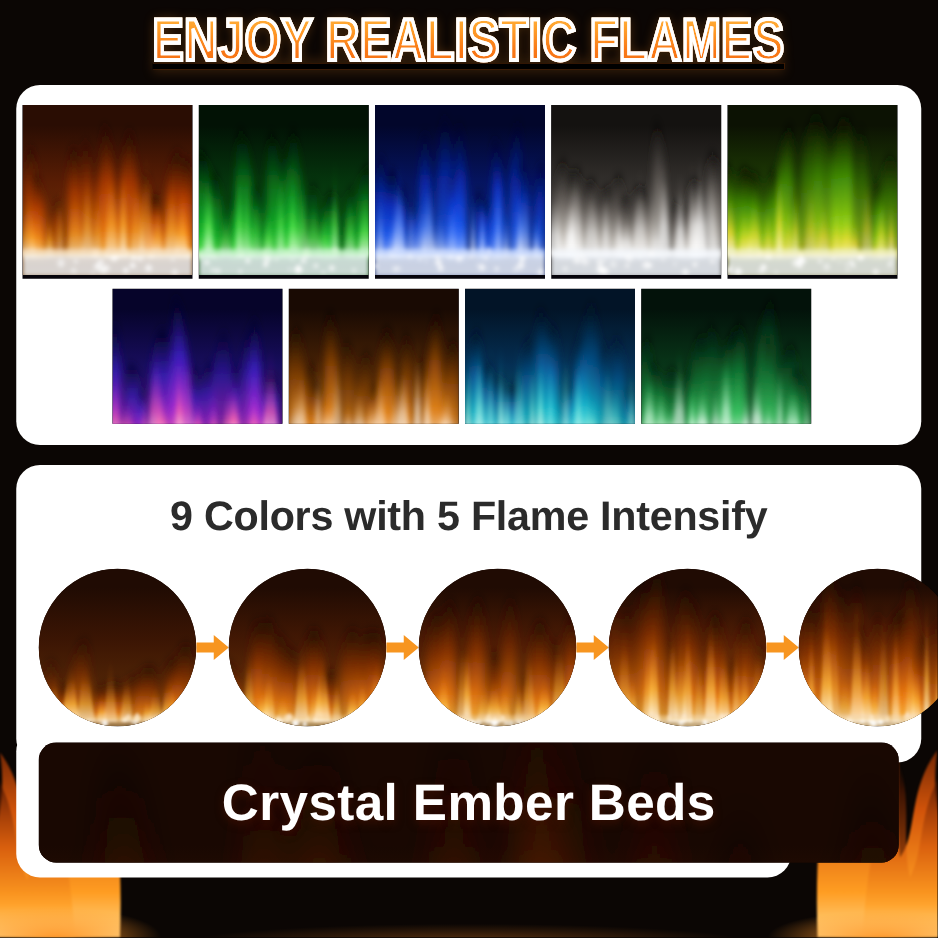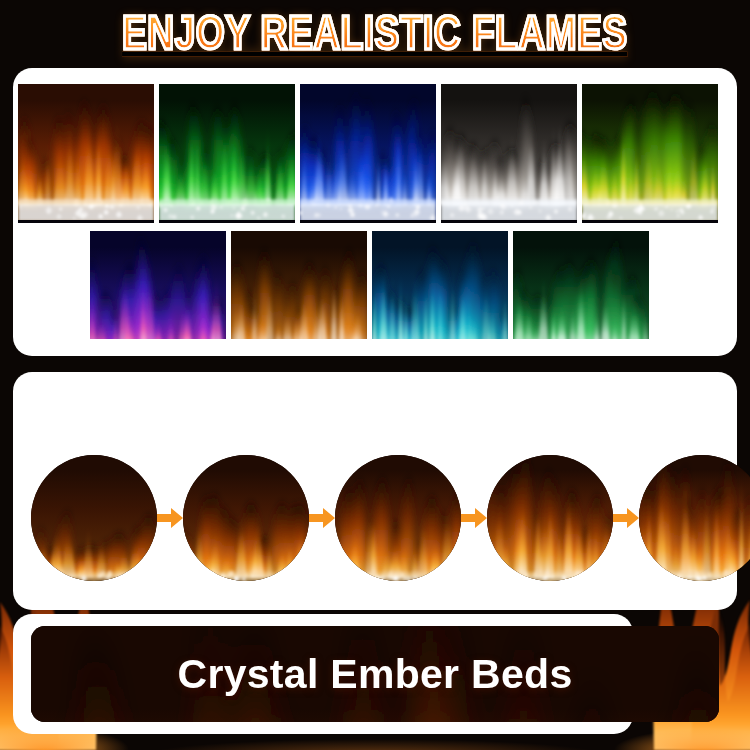--- a/index.html
+++ b/index.html
@@ -42,21 +42,21 @@
     text-shadow:0 0 9px rgba(255,150,40,.35);
     white-space:nowrap;
   }
 
   
   .panel {
     position:absolute; background:#fff; border-radius:19px;
   }
   #panel-gallery { left:13px; top:68px;  width:724px; height:288px; }
   #panel-colors  { left:13px; top:372px; width:724px; height:238px; }
-  #panel-ember   { left:13px; top:614px; width:620px; height:120px; }
+  #panel-ember   { left:13px; top:582px; width:620px; height:120px; }
 
   
   .tile-row { position:absolute; display:flex; }
   #row1 { left:5px; top:16px; gap:5px; }
   #row2 { left:77px; top:163px; gap:5px; }
   .tile {
     width:136px; height:139px; overflow:hidden; position:relative;
     background:#05030a;
   }
   #row2 .tile { height:108px; }
@@ -1420,20 +1420,21 @@
             <polygon points="48.32077601458877,90.91331349746324 50.9735832054913,94.2293224860914 48.32077601458877,96.55052877813112 45.667968823686245,94.2293224860914" fill="#ffffff" opacity="0.6760717353783547"></polygon>
             <polygon points="34.67292848508805,94.00490497336723 36.577922107428314,96.38614700129256 34.67292848508805,98.05301642084028 32.767934862747786,96.38614700129256" fill="#ffffff" opacity="0.8731363721191883"></polygon>
             <rect x="0" y="83" width="100" height="6" fill="url(#f8h)" opacity=".5"></rect>
           </g>
         </svg>
       </div>
     </div>
 </div>
 
 <div class="panel" id="panel-colors">
+  <div id="colors-heading">9 Colors with 5 Flame Intensify</div>
   <div id="intensity-row">
       <div class="circle">
         <svg class="flamecanvas" viewBox="0 0 100 100" preserveAspectRatio="none">
             <defs>
    <linearGradient id="f9g" x1="0" y1="1" x2="0" y2="0">
      <stop offset="0" stop-color="#ffc247"></stop>
      <stop offset="0.22" stop-color="#f07a10"></stop>
      <stop offset="0.55" stop-color="#8e3405"></stop>
      <stop offset="0.88" stop-color="#200b03"></stop>
      <stop offset="1" stop-color="#200b03" stop-opacity="0.1"></stop>

